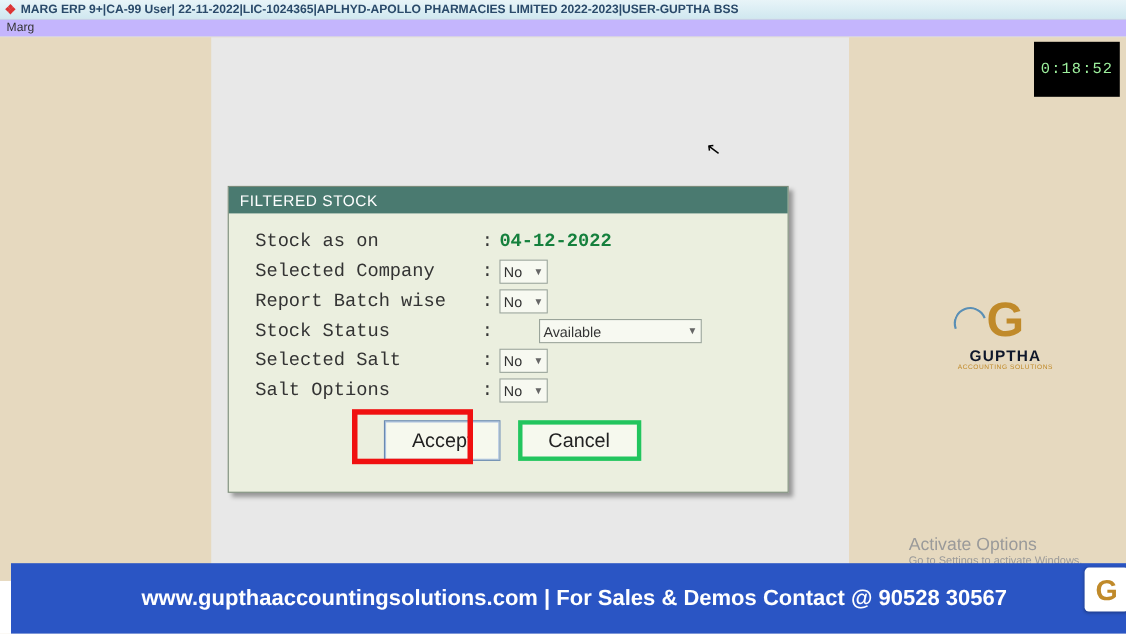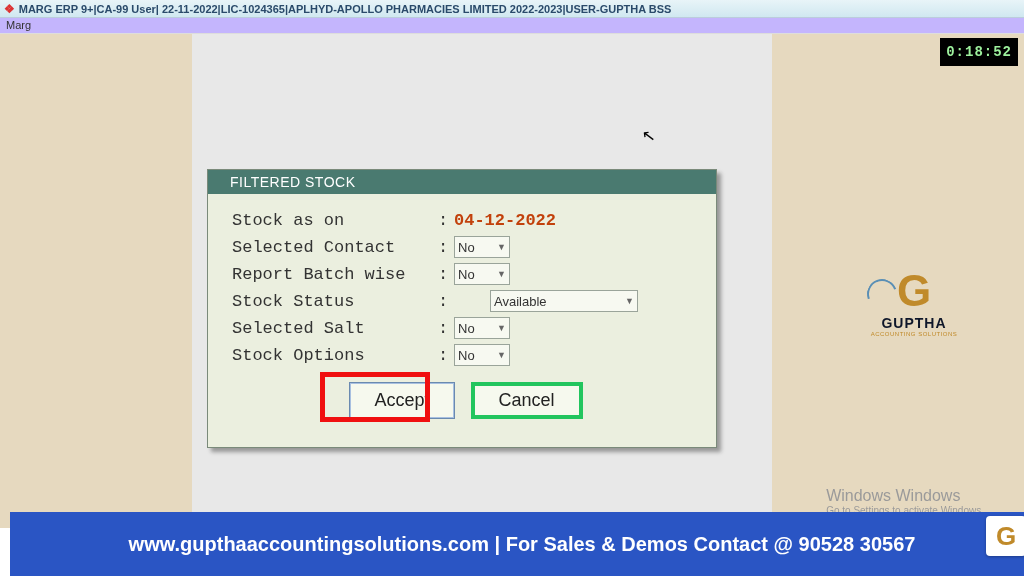--- a/index.html
+++ b/index.html
@@ -47,22 +47,22 @@
   }
   .right-pane { flex: 1; background: #e6d9bf; position: relative; }
 
   .clock {
     position: absolute;
     top: 4px; right: 6px;
     background: #000;
     color: #9df09d;
     font-family: "Courier New", monospace;
     font-size: 14px;
-    font-weight: bold;
-    padding: 6px 6px;
+    font-weight: normal;
+    padding: 17px 6px;
     letter-spacing: 1px;
   }
 
   .logo {
     position: absolute;
     top: 235px; right: 55px;
     width: 110px;
     text-align: center;
   }
   .logo .g-shape {
@@ -91,51 +91,51 @@
     left: 15px; top: 135px;
     width: 510px;
     background: #ebefdf;
     border: 1px solid #7a8a7a;
     box-shadow: 4px 4px 4px rgba(0,0,0,0.35);
   }
   .dialog-title {
     background: #4a7a70;
     color: #fff;
     font-size: 14px;
-    padding: 4px 22px;
+    padding: 4px 10px;
     letter-spacing: 0.5px;
   }
   .dialog-body {
     padding: 14px 16px 10px 24px;
     font-family: "Lucida Console", "Courier New", monospace;
     font-size: 17px;
     color: #333;
   }
   .field-row {
     display: flex;
     align-items: center;
     margin-bottom: 3px;
     height: 24px;
   }
   .field-label { width: 200px; white-space: pre; }
   .field-colon { width: 22px; text-align: center; }
-  .field-value-date { color: #c2410c; font-weight: bold; }
+  .field-value-date { color: #15803d; font-weight: bold; }
   .field-select {
     background: #f7f9f1;
     border: 1px solid #9aa49a;
     font-family: Arial, sans-serif;
     font-size: 13px;
     padding: 1px 3px;
     color: #333;
     height: 22px;
     display: inline-flex;
     align-items: center;
     justify-content: space-between;
   }
-  .sel-sm { width: 56px; text-align: center; }
+  .sel-sm { width: 44px; text-align: center; }
   .sel-lg { width: 148px; margin-left: 36px; }
   .sel-caret { font-size: 9px; color: #666; margin-left: 4px; }
 
   .button-row {
     display: flex;
     gap: 16px;
     justify-content: center;
     padding: 12px 0 18px 0;
     position: relative;
   }
@@ -226,21 +226,21 @@
       <div class="dialog-title">FILTERED STOCK</div>
       <div class="dialog-body">
 
         <div class="field-row">
           <span class="field-label">Stock as on</span>
           <span class="field-colon">:</span>
           <span class="field-value-date">04-12-2022</span>
         </div>
 
         <div class="field-row">
-          <span class="field-label">Selected Contact</span>
+          <span class="field-label">Selected Company</span>
           <span class="field-colon">:</span>
           <span class="field-select sel-sm">
             <span>No</span>
             <span class="sel-caret">▼</span>
           </span>
         </div>
 
         <div class="field-row">
           <span class="field-label">Report Batch wise</span>
           <span class="field-colon">:</span>
@@ -262,21 +262,21 @@
         <div class="field-row">
           <span class="field-label">Selected Salt</span>
           <span class="field-colon">:</span>
           <span class="field-select sel-sm">
             <span>No</span>
             <span class="sel-caret">▼</span>
           </span>
         </div>
 
         <div class="field-row">
-          <span class="field-label">Stock Options</span>
+          <span class="field-label">Salt Options</span>
           <span class="field-colon">:</span>
           <span class="field-select sel-sm">
             <span>No</span>
             <span class="sel-caret">▼</span>
           </span>
         </div>
 
         <div class="button-row">
           <div class="highlight-accept" style="left:88px; top:2px; width:110px; height:50px;"></div>
           <button class="btn accept">Accept</button>
@@ -291,21 +291,21 @@
   <div class="right-pane">
     <div class="clock">0:18:52</div>
     <div class="logo">
       <div class="g-shape">G</div>
       <div class="gtxt">GUPTHA</div>
       <div class="gsub">ACCOUNTING SOLUTIONS</div>
     </div>
   </div>
 
   <div class="watermark">
-    <div class="w1">Windows Windows</div>
+    <div class="w1">Activate Options</div>
     <div class="w2">Go to Settings to activate Windows.</div>
   </div>
 
 </div>
 
 <div class="bottom-banner">
   <span>www.gupthaaccountingsolutions.com | For Sales &amp; Demos Contact @ 90528 30567</span>
   <div class="banner-badge">G</div>
 </div>
 

